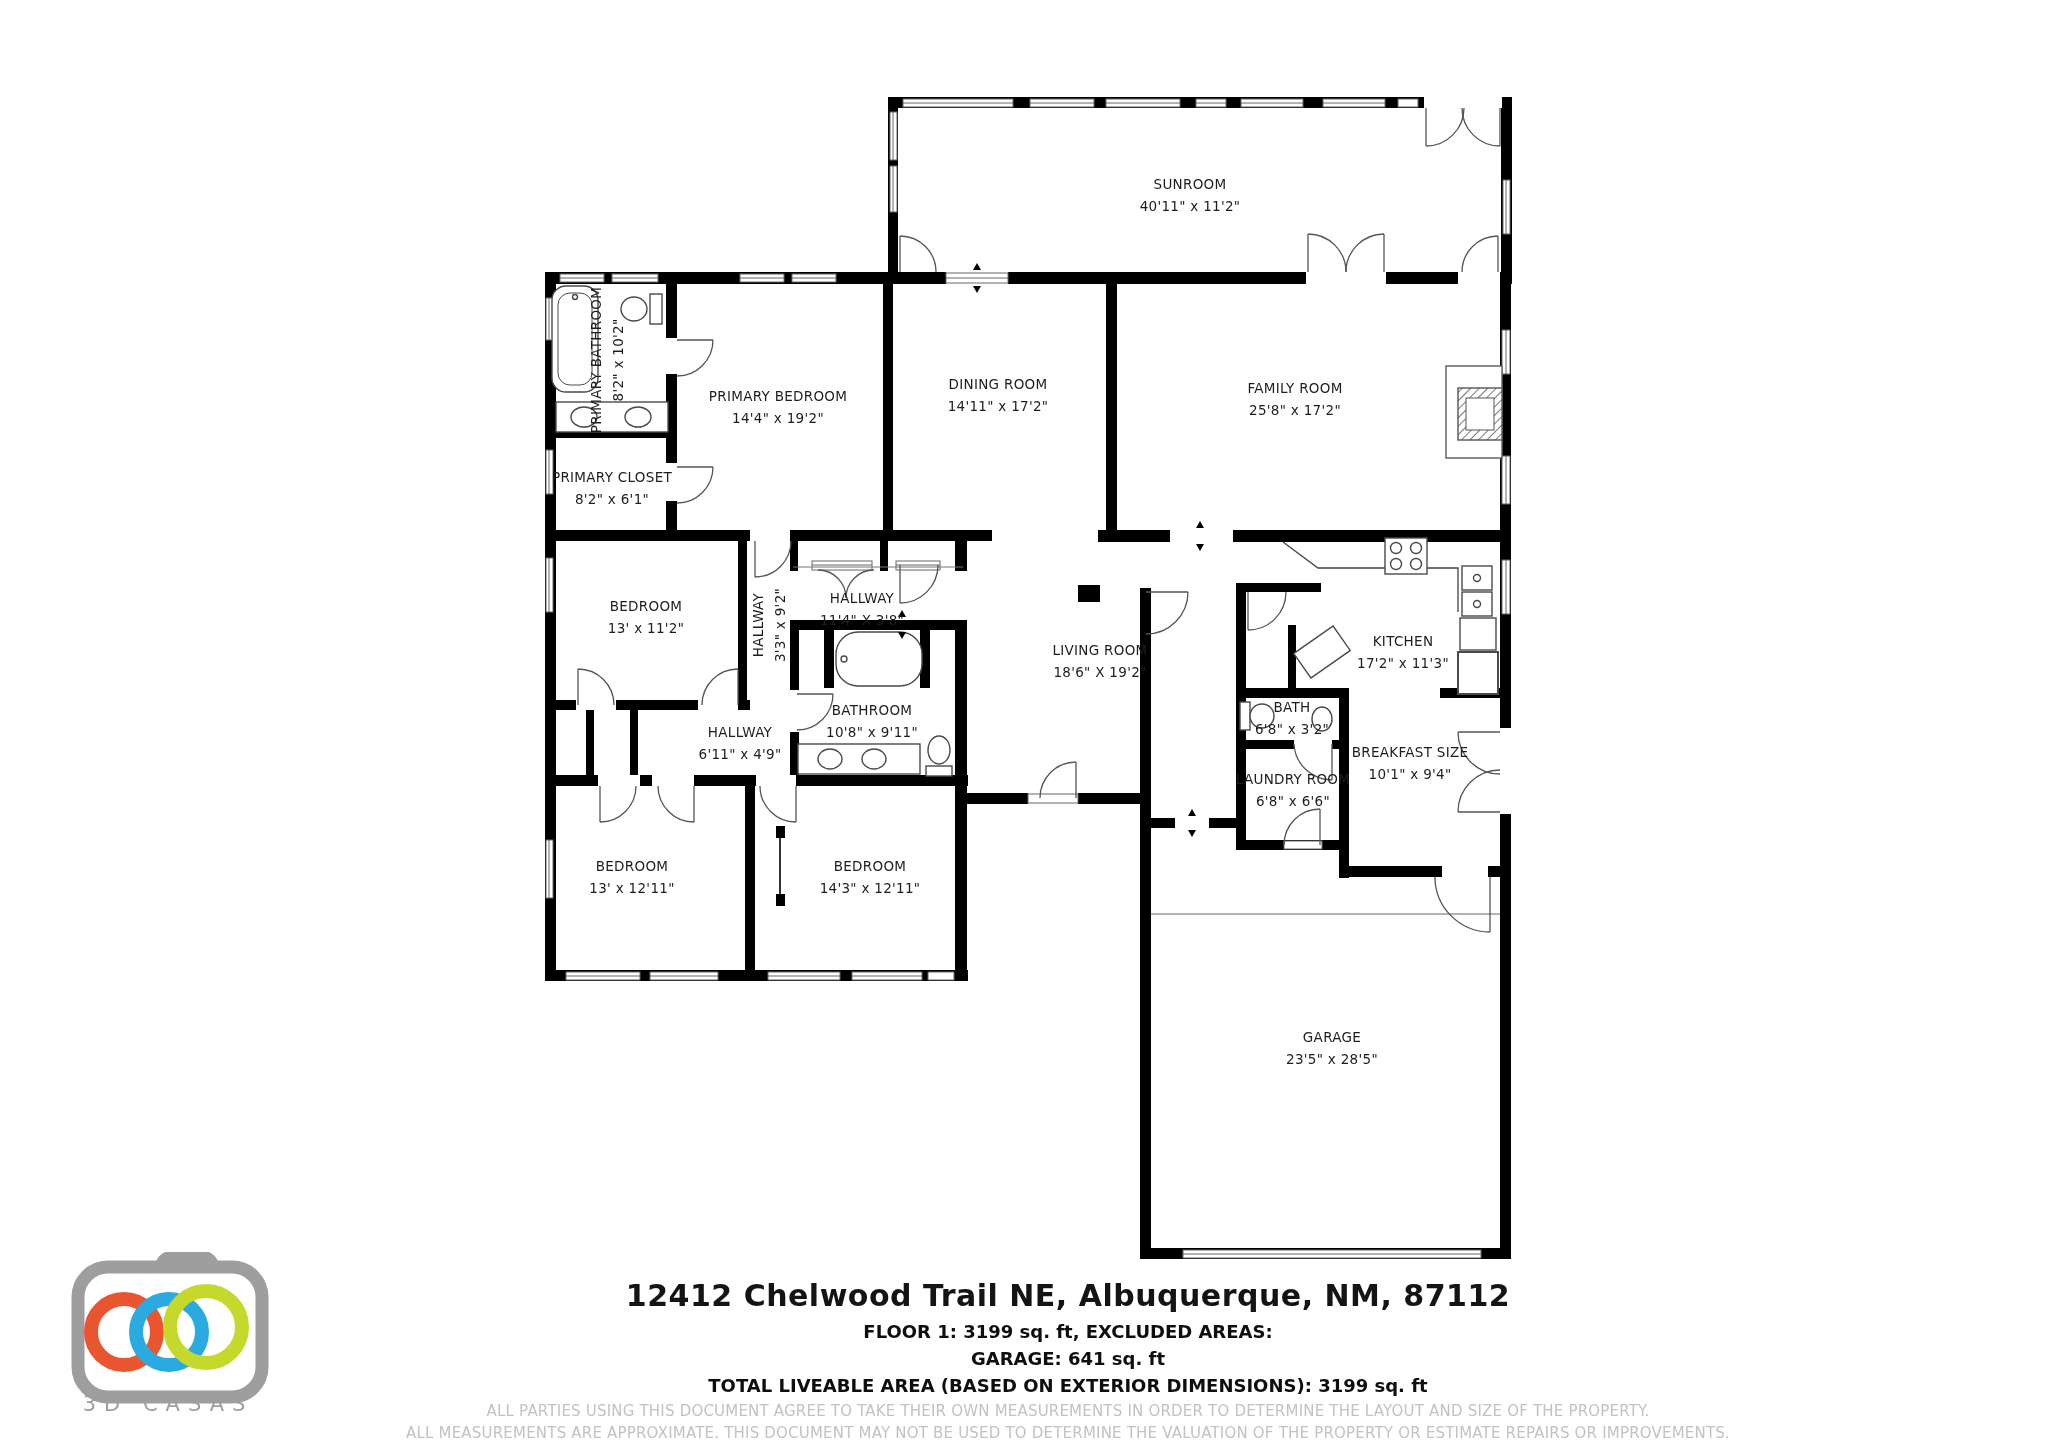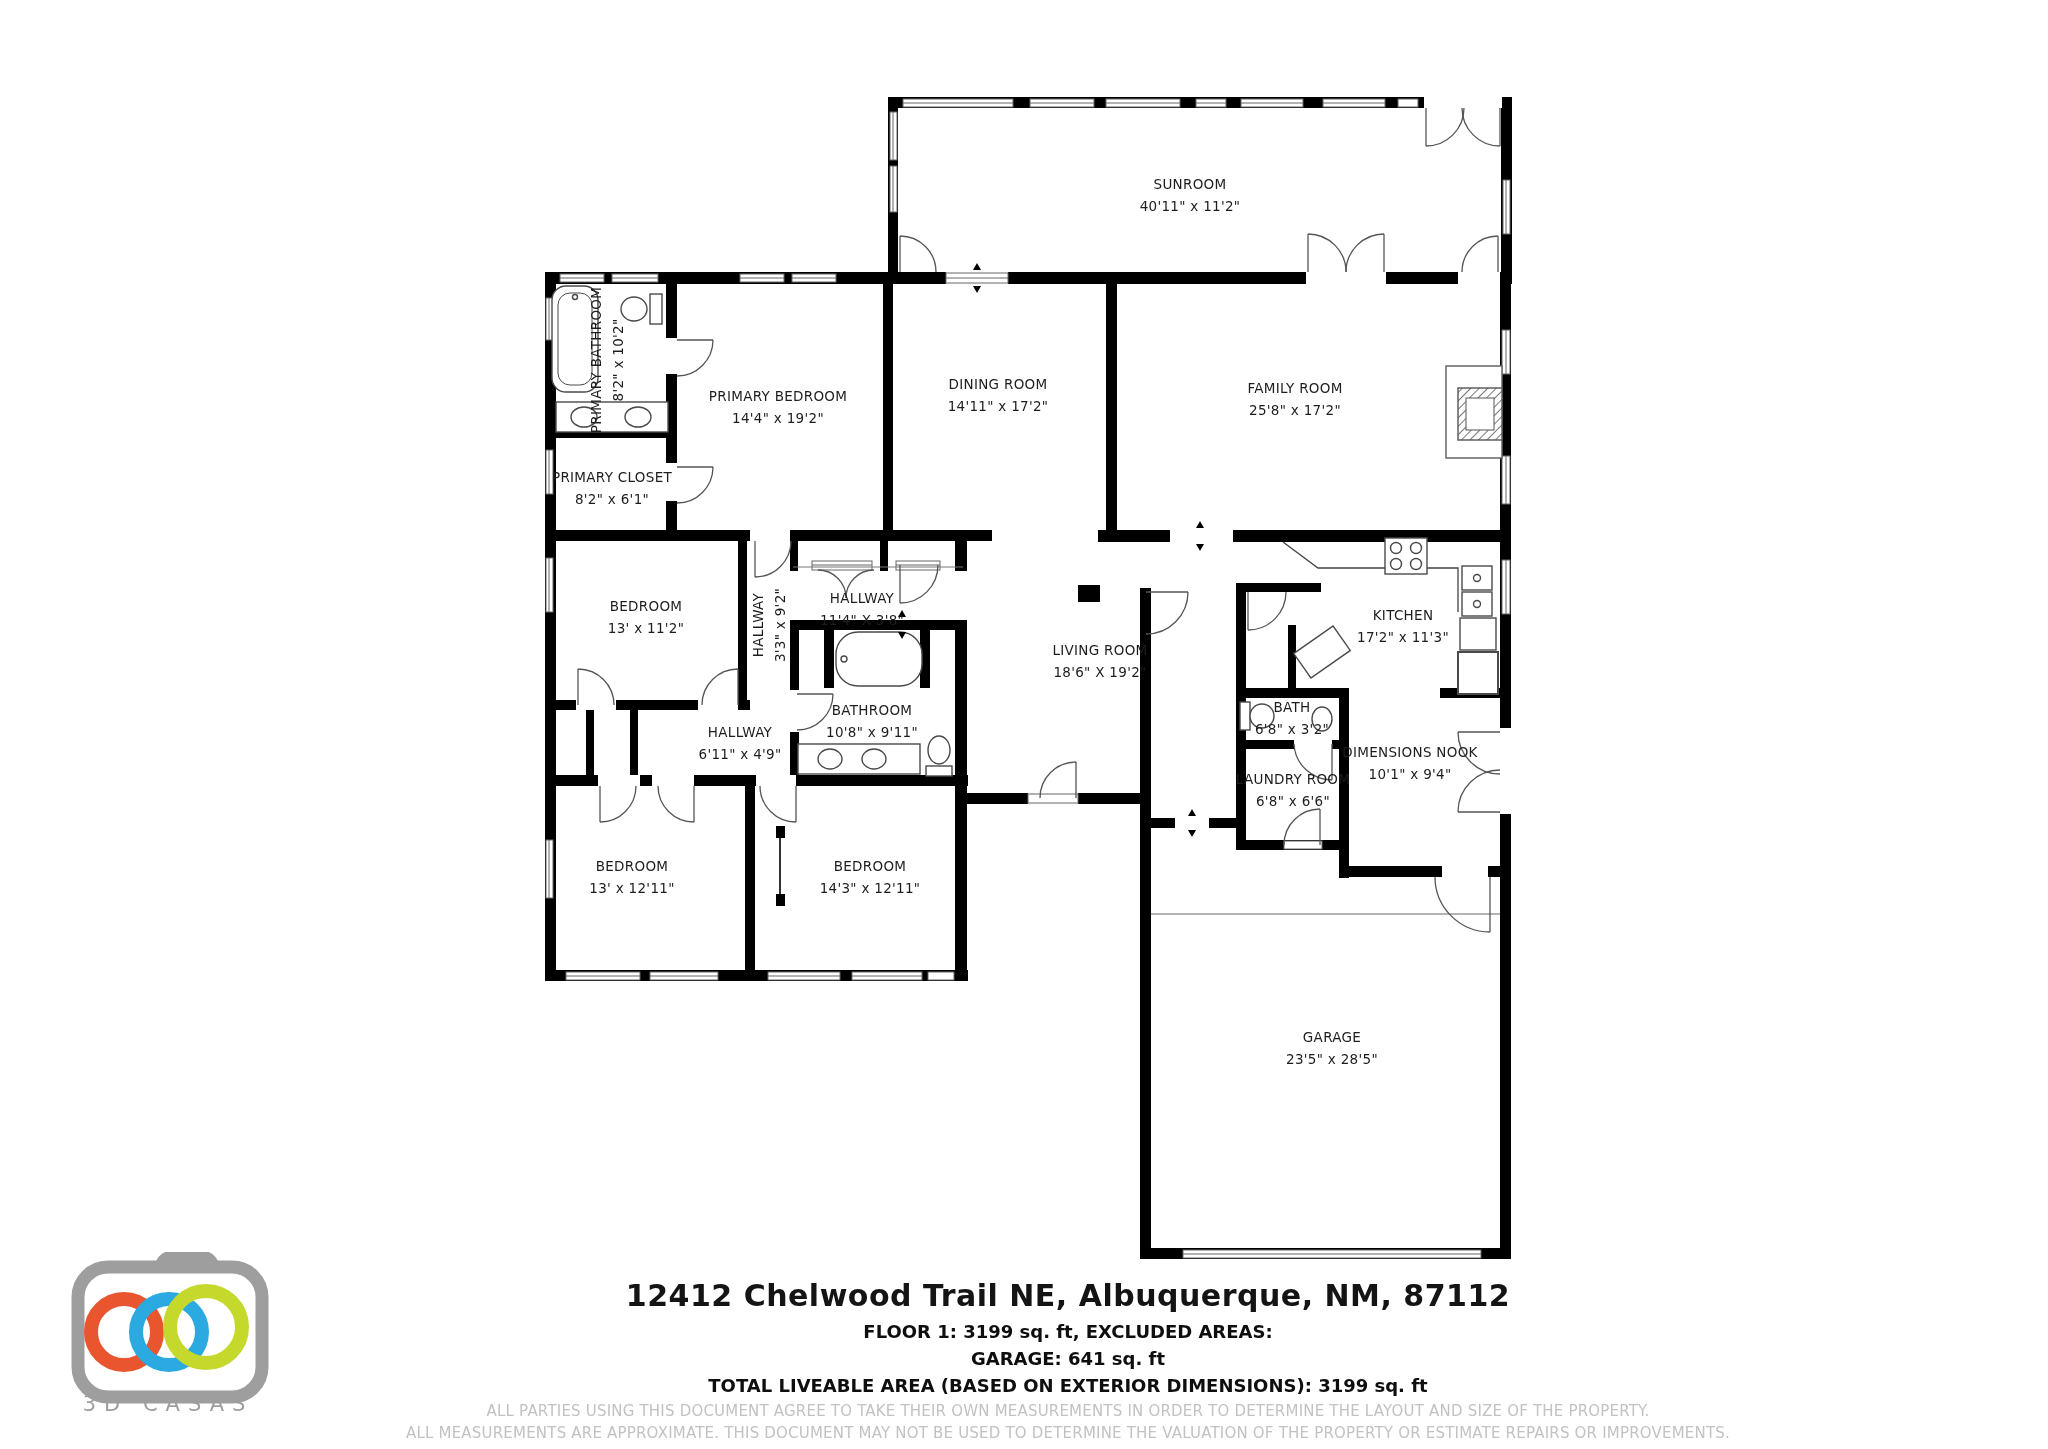--- a/index.html
+++ b/index.html
@@ -353,38 +353,38 @@
       <span class="rdims">3'3" x 9'2"</span>
     </div>
     <div class="room-label" style="left:862px;top:610px">
       <span class="rname">HALLWAY</span>
       <span class="rdims">11'4" X 3'8"</span>
     </div>
     <div class="room-label" style="left:1100px;top:662px">
       <span class="rname">LIVING ROOM</span>
       <span class="rdims">18'6" X 19'2"</span>
     </div>
-    <div class="room-label" style="left:1403px;top:627px">
+    <div class="room-label" style="left:1403px;top:653px">
       <span class="rname">KITCHEN</span>
       <span class="rdims">17'2" x 11'3"</span>
     </div>
     <div class="room-label" style="left:872px;top:722px">
       <span class="rname">BATHROOM</span>
       <span class="rdims">10'8" x 9'11"</span>
     </div>
     <div class="room-label" style="left:740px;top:744px">
       <span class="rname">HALLWAY</span>
       <span class="rdims">6'11" x 4'9"</span>
     </div>
     <div class="room-label" style="left:1292px;top:719px">
       <span class="rname">BATH</span>
       <span class="rdims">6'8" x 3'2"</span>
     </div>
     <div class="room-label" style="left:1410px;top:764px">
-      <span class="rname">DIMENSIONS NOOK</span>
+      <span class="rname">BREAKFAST SIZE</span>
       <span class="rdims">10'1" x 9'4"</span>
     </div>
     <div class="room-label" style="left:1293px;top:791px">
       <span class="rname">LAUNDRY ROOM</span>
       <span class="rdims">6'8" x 6'6"</span>
     </div>
     <div class="room-label" style="left:632px;top:878px">
       <span class="rname">BEDROOM</span>
       <span class="rdims">13' x 12'11"</span>
     </div>

